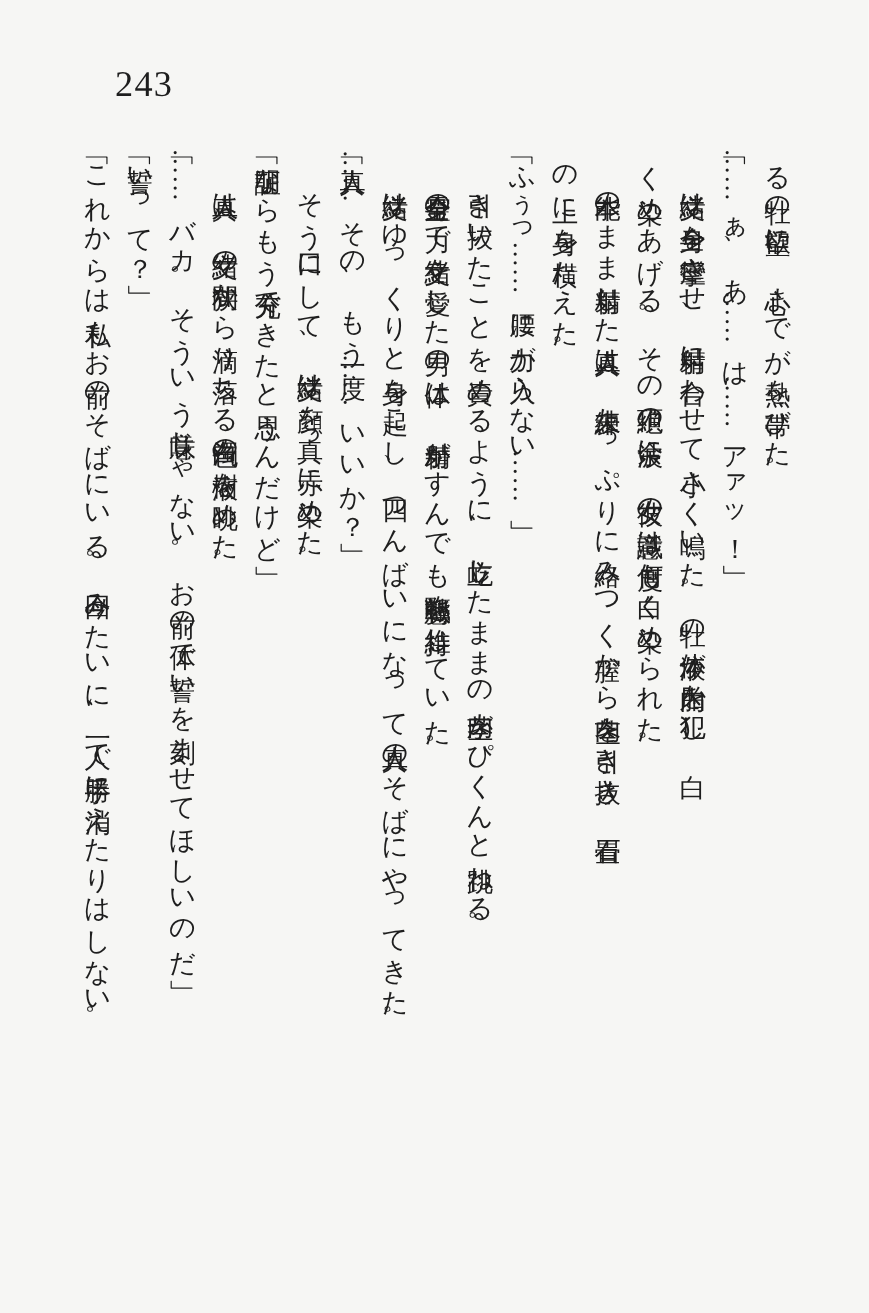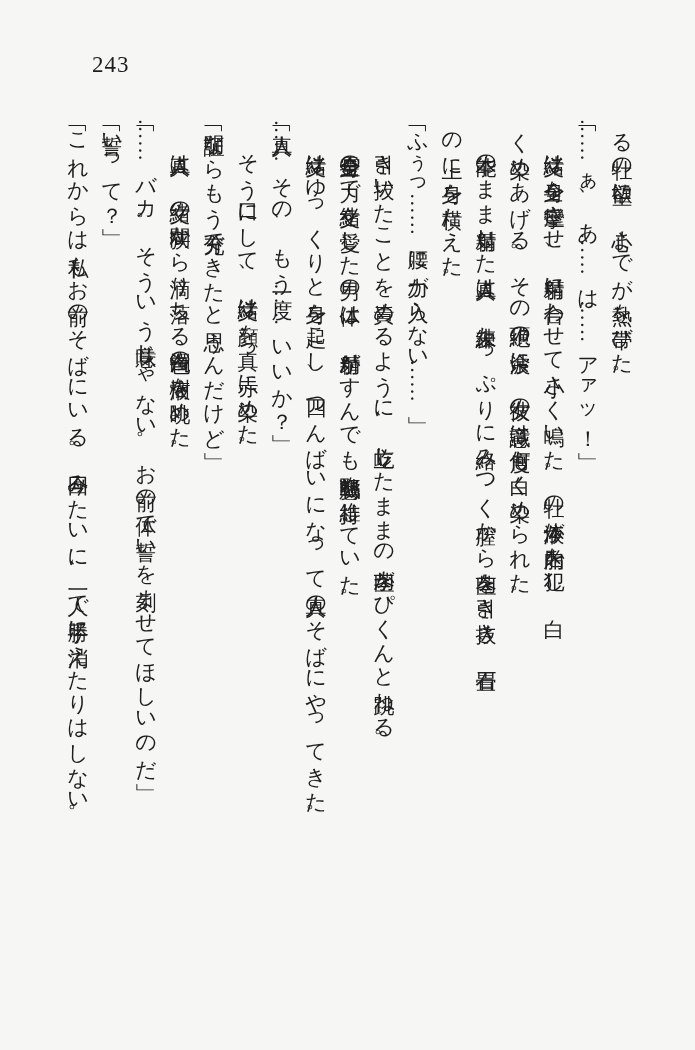--- a/index.html
+++ b/index.html
@@ -15,21 +15,21 @@
   }
   .page {
     position: absolute;
     inset: 0;
     background: var(--paper, #f6f6f4);
   }
   .page-number {
     position: absolute;
     left: 92px;
     top: 52px;
-    font-size: 23px;
+    font-size: 29px;
     letter-spacing: 1px;
     color: var(--ink, #2a2a2a);
   }
   .text-block {
     position: absolute;
     top: 118px;
     right: 56px;
     height: 848px;
     writing-mode: vertical-rl;
     text-orientation: mixed;

